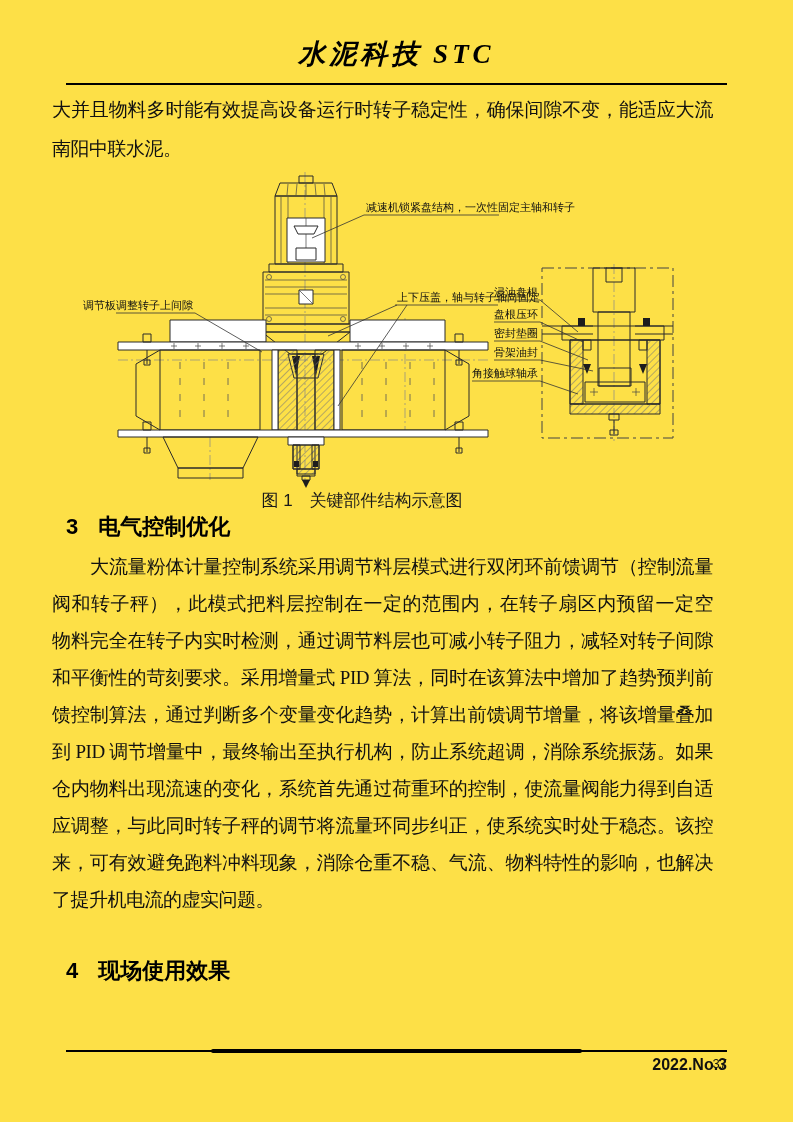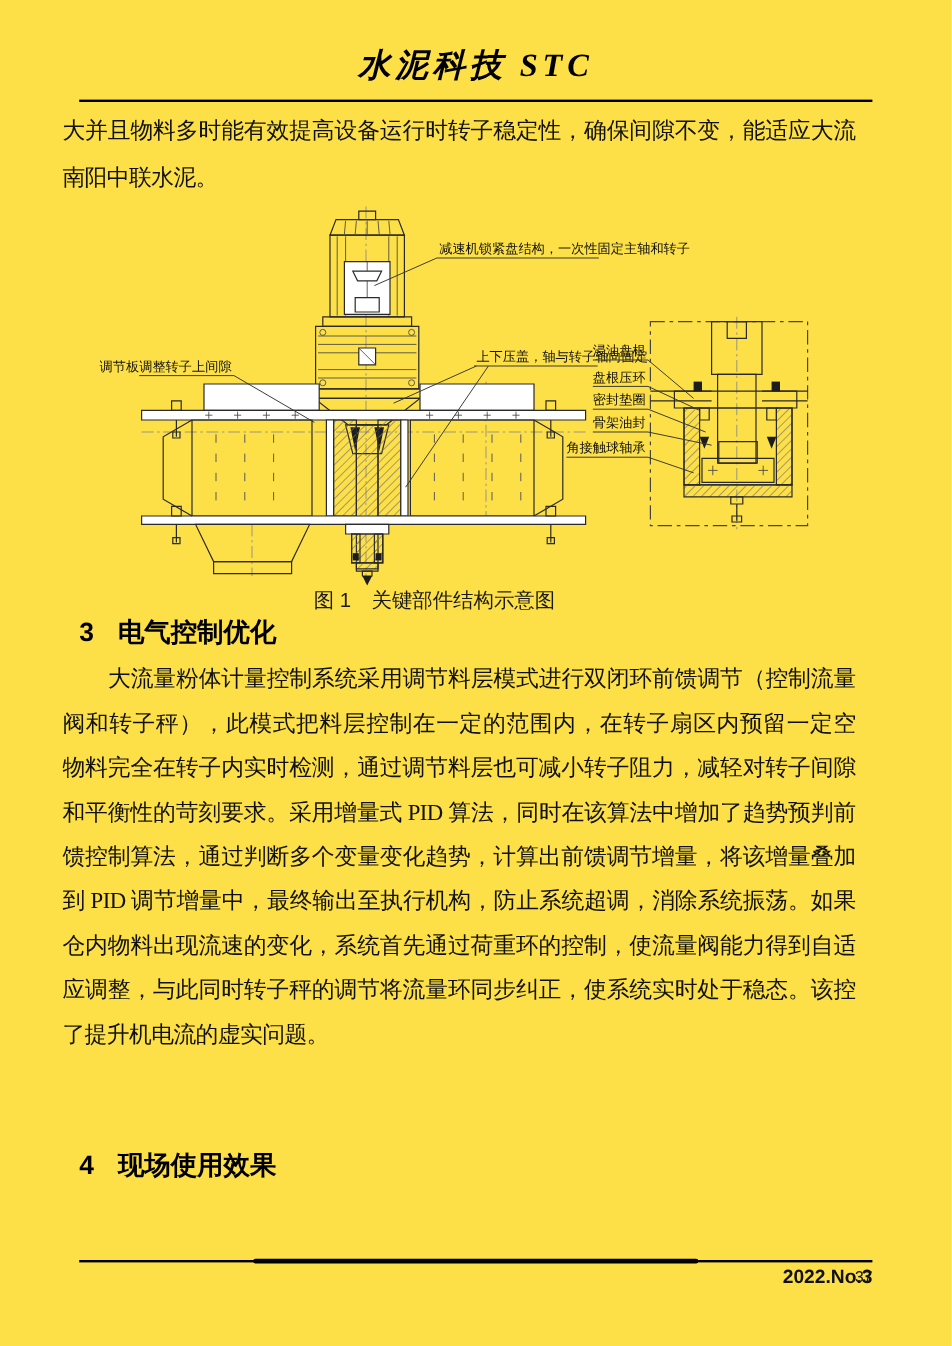--- a/index.html
+++ b/index.html
@@ -276,20 +276,21 @@
 
   <div class="textblock para3 tight">
     <div class="textline indent">大流量粉体计量控制系统采用调节料层模式进行双闭环前馈调节（控制流量</div>
     <div class="textline">阀和转子秤），此模式把料层控制在一定的范围内，在转子扇区内预留一定空间，</div>
     <div class="textline">物料完全在转子内实时检测，通过调节料层也可减小转子阻力，减轻对转子间隙</div>
     <div class="textline">和平衡性的苛刻要求。采用增量式 PID 算法，同时在该算法中增加了趋势预判前</div>
     <div class="textline">馈控制算法，通过判断多个变量变化趋势，计算出前馈调节增量，将该增量叠加</div>
     <div class="textline">到 PID 调节增量中，最终输出至执行机构，防止系统超调，消除系统振荡。如果</div>
     <div class="textline">仓内物料出现流速的变化，系统首先通过荷重环的控制，使流量阀能力得到自适</div>
     <div class="textline">应调整，与此同时转子秤的调节将流量环同步纠正，使系统实时处于稳态。该控</div>
+    <div class="textline">来，可有效避免跑料冲料现象，消除仓重不稳、气流、物料特性的影响，也解决</div>
     <div class="textline end">了提升机电流的虚实问题。</div>
   </div>
 
   <div class="heading" id="heading-4">
     <span class="num">4</span><span>现场使用效果</span>
   </div>
 
 
   <div class="footer-rule"></div>
   <div class="page-num">37</div>

